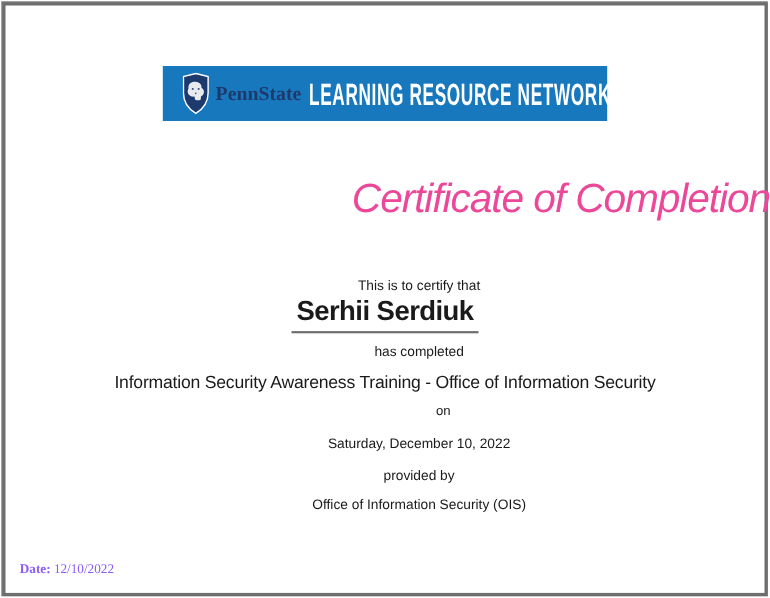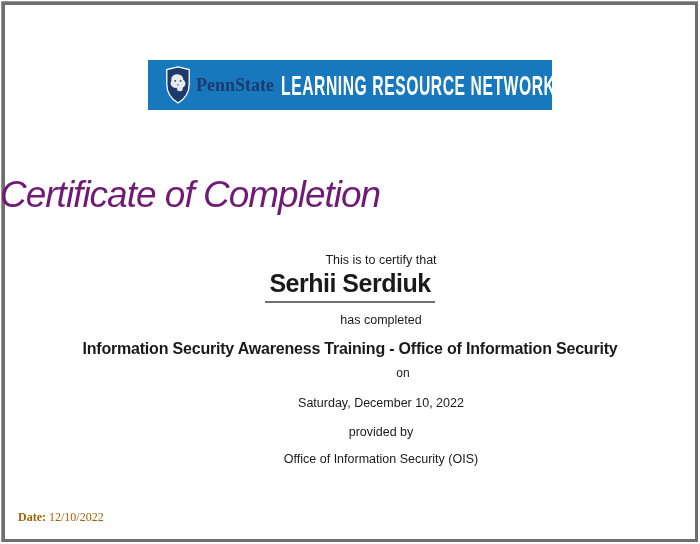--- a/index.html
+++ b/index.html
@@ -25,46 +25,46 @@
     position:absolute; left:48px; top:0; height:34px; line-height:51px;
     font-family:"Liberation Serif", serif; font-weight:bold; font-size:18px;
     color:var(--navy, #1D3A6D); white-space:nowrap;text-align:center;
   }
   .banner-title {
     position:absolute; left:133px; top:0; height:50px; line-height:52px;
     color:#ffffff; font-weight:bold; font-size:28px; letter-spacing:1px;
     transform:scaleX(0.56); transform-origin:left center; white-space:nowrap;
   }
   .cert-title {
-    position:absolute; top:174px; left:0; width:100%; text-align:left;
+    position:absolute; top:160px; left:0; width:100%; text-align:right;
     font-style:italic; font-weight:400; font-size:37px; letter-spacing:-1px;
-    color:#701a75;
+    color:#ec4899;
   }
   .line-small {
     position:absolute; left:0; width:100%; text-align:center;
     font-size:12.5px; color:#1a1a1a;margin-left:31px;
   }
   .certify-line   { top:253px; }
   .name-wrap { position:absolute; top:269px; left:0; width:100%; text-align:center; }
   .recipient-name {
     display:inline-block; font-size:25px; font-weight:bold; letter-spacing:-0.5px;
     border-bottom:2px solid var(--underline, #6F6F6F); padding:0 4px 3px;
   }
   .completed-line { top:313px; }
   .course-title {
     position:absolute; top:340px; left:0; width:100%; text-align:center;
-    font-size:16px; font-weight:bold; letter-spacing:-0.2px; white-space:nowrap;
+    font-size:16px; font-weight:normal; letter-spacing:-0.2px; white-space:nowrap;
   }
   .on-line        { top:366px; font-size:12px;padding-left:44px; }
   .date-line      { top:396px; }
   .provided-line  { top:425px; }
   .provider-line  { top:452px; }
   .footer-date {
     position:absolute; left:18px; top:510px;
-    font-family:"Liberation Serif", serif; font-size:12px; color:#a16207;
+    font-family:"Liberation Serif", serif; font-size:12px; color:#8b5cf6;
   }
   .footer-date .lbl { font-weight:bold; }
 </style>
 </head>
 <body>
 
 <div class="page">
   <div class="frame-outer"></div>
   <div class="frame-inner"></div>
 

